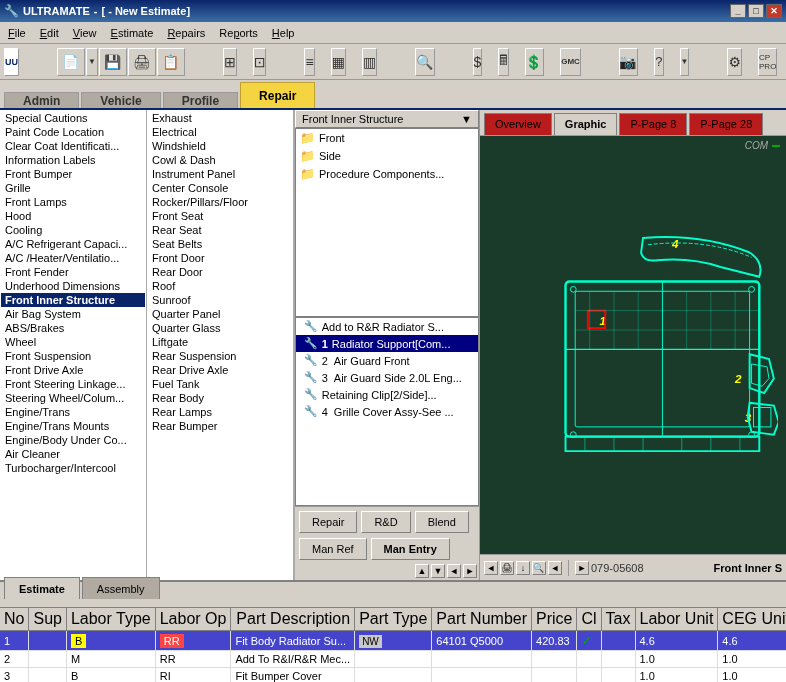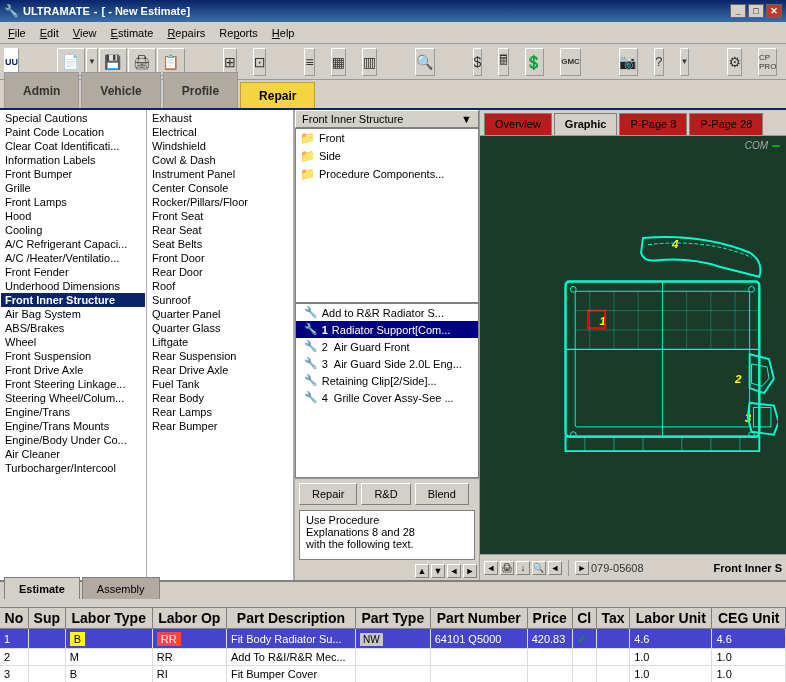--- a/index.html
+++ b/index.html
@@ -78,21 +78,21 @@
     .nav-tab {
       padding: 4px 18px;
       background: #b0aaa0;
       border: 1px solid #999;
       border-bottom: none;
       cursor: pointer;
       font-size: 12px;
       font-weight: bold;
       color: #333;
       margin-right: 2px;
-      height: 36px;
+      height: 16px;
       display: flex; align-items: center;
     }
     .nav-tab.active {
       background: #d4d0c8;
       color: black;
       border-color: #666;
       height: 26px;
     }
     .nav-tab:nth-child(4) { background: #f5d442; color: black; border-color: #c0a030; }
 
@@ -338,25 +338,25 @@
       width: 100%;
       border-collapse: collapse;
       font-size: 11px;
     }
     thead tr {
       background: #d4d0c8;
       border-bottom: 1px solid #808080;
     }
     thead th {
       padding: 2px 4px;
-      text-align: center;
-      font-weight: bold;
+      text-align: right;
+      font-weight: normal;
       border-right: 1px solid #808080;
       white-space: nowrap;
-      font-size: 14px;
+      font-size: 16px;
     }
     tbody tr { border-bottom: 1px solid #ddd; }
     tbody tr:nth-child(1) { background: #4444cc; color: white; }
     tbody tr:nth-child(2) { background: white; }
     tbody tr:nth-child(3) { background: white; }
     tbody tr:nth-child(4) { background: white; }
     tbody td {
       padding: 2px 4px;
       border-right: 1px solid #ddd;
       white-space: nowrap;
@@ -558,26 +558,25 @@
             <span style="margin-right:2px;">4</span>
             <span>Grille Cover Assy-See ...</span>
           </div>
         </div>
 
         <div class="action-bar">
           <button class="action-btn">Repair</button>
           <button class="action-btn">R&amp;D</button>
           <button class="action-btn">Blend</button>
         </div>
-
-        <div class="procedure-box">
-          <div style="white-space:pre-line;font-size:11px;">Use Procedure
-Explanations 8 and 28
-with the following text.</div>
+        <div style="display:flex;gap:4px;padding:2px 4px;background:#d4d0c8;">
+          <button class="action-btn">Man Ref</button>
+          <button class="action-btn man-entry">Man Entry</button>
         </div>
+
 
         <div style="display:flex;justify-content:flex-end;padding:2px;background:#d4d0c8;gap:2px;">
           <div class="nav-scrollbar">▲</div>
           <div class="nav-scrollbar">▼</div>
           <div class="nav-scrollbar">◄</div>
           <div class="nav-scrollbar">►</div>
         </div>
       </div>
     </div>
   </div>

